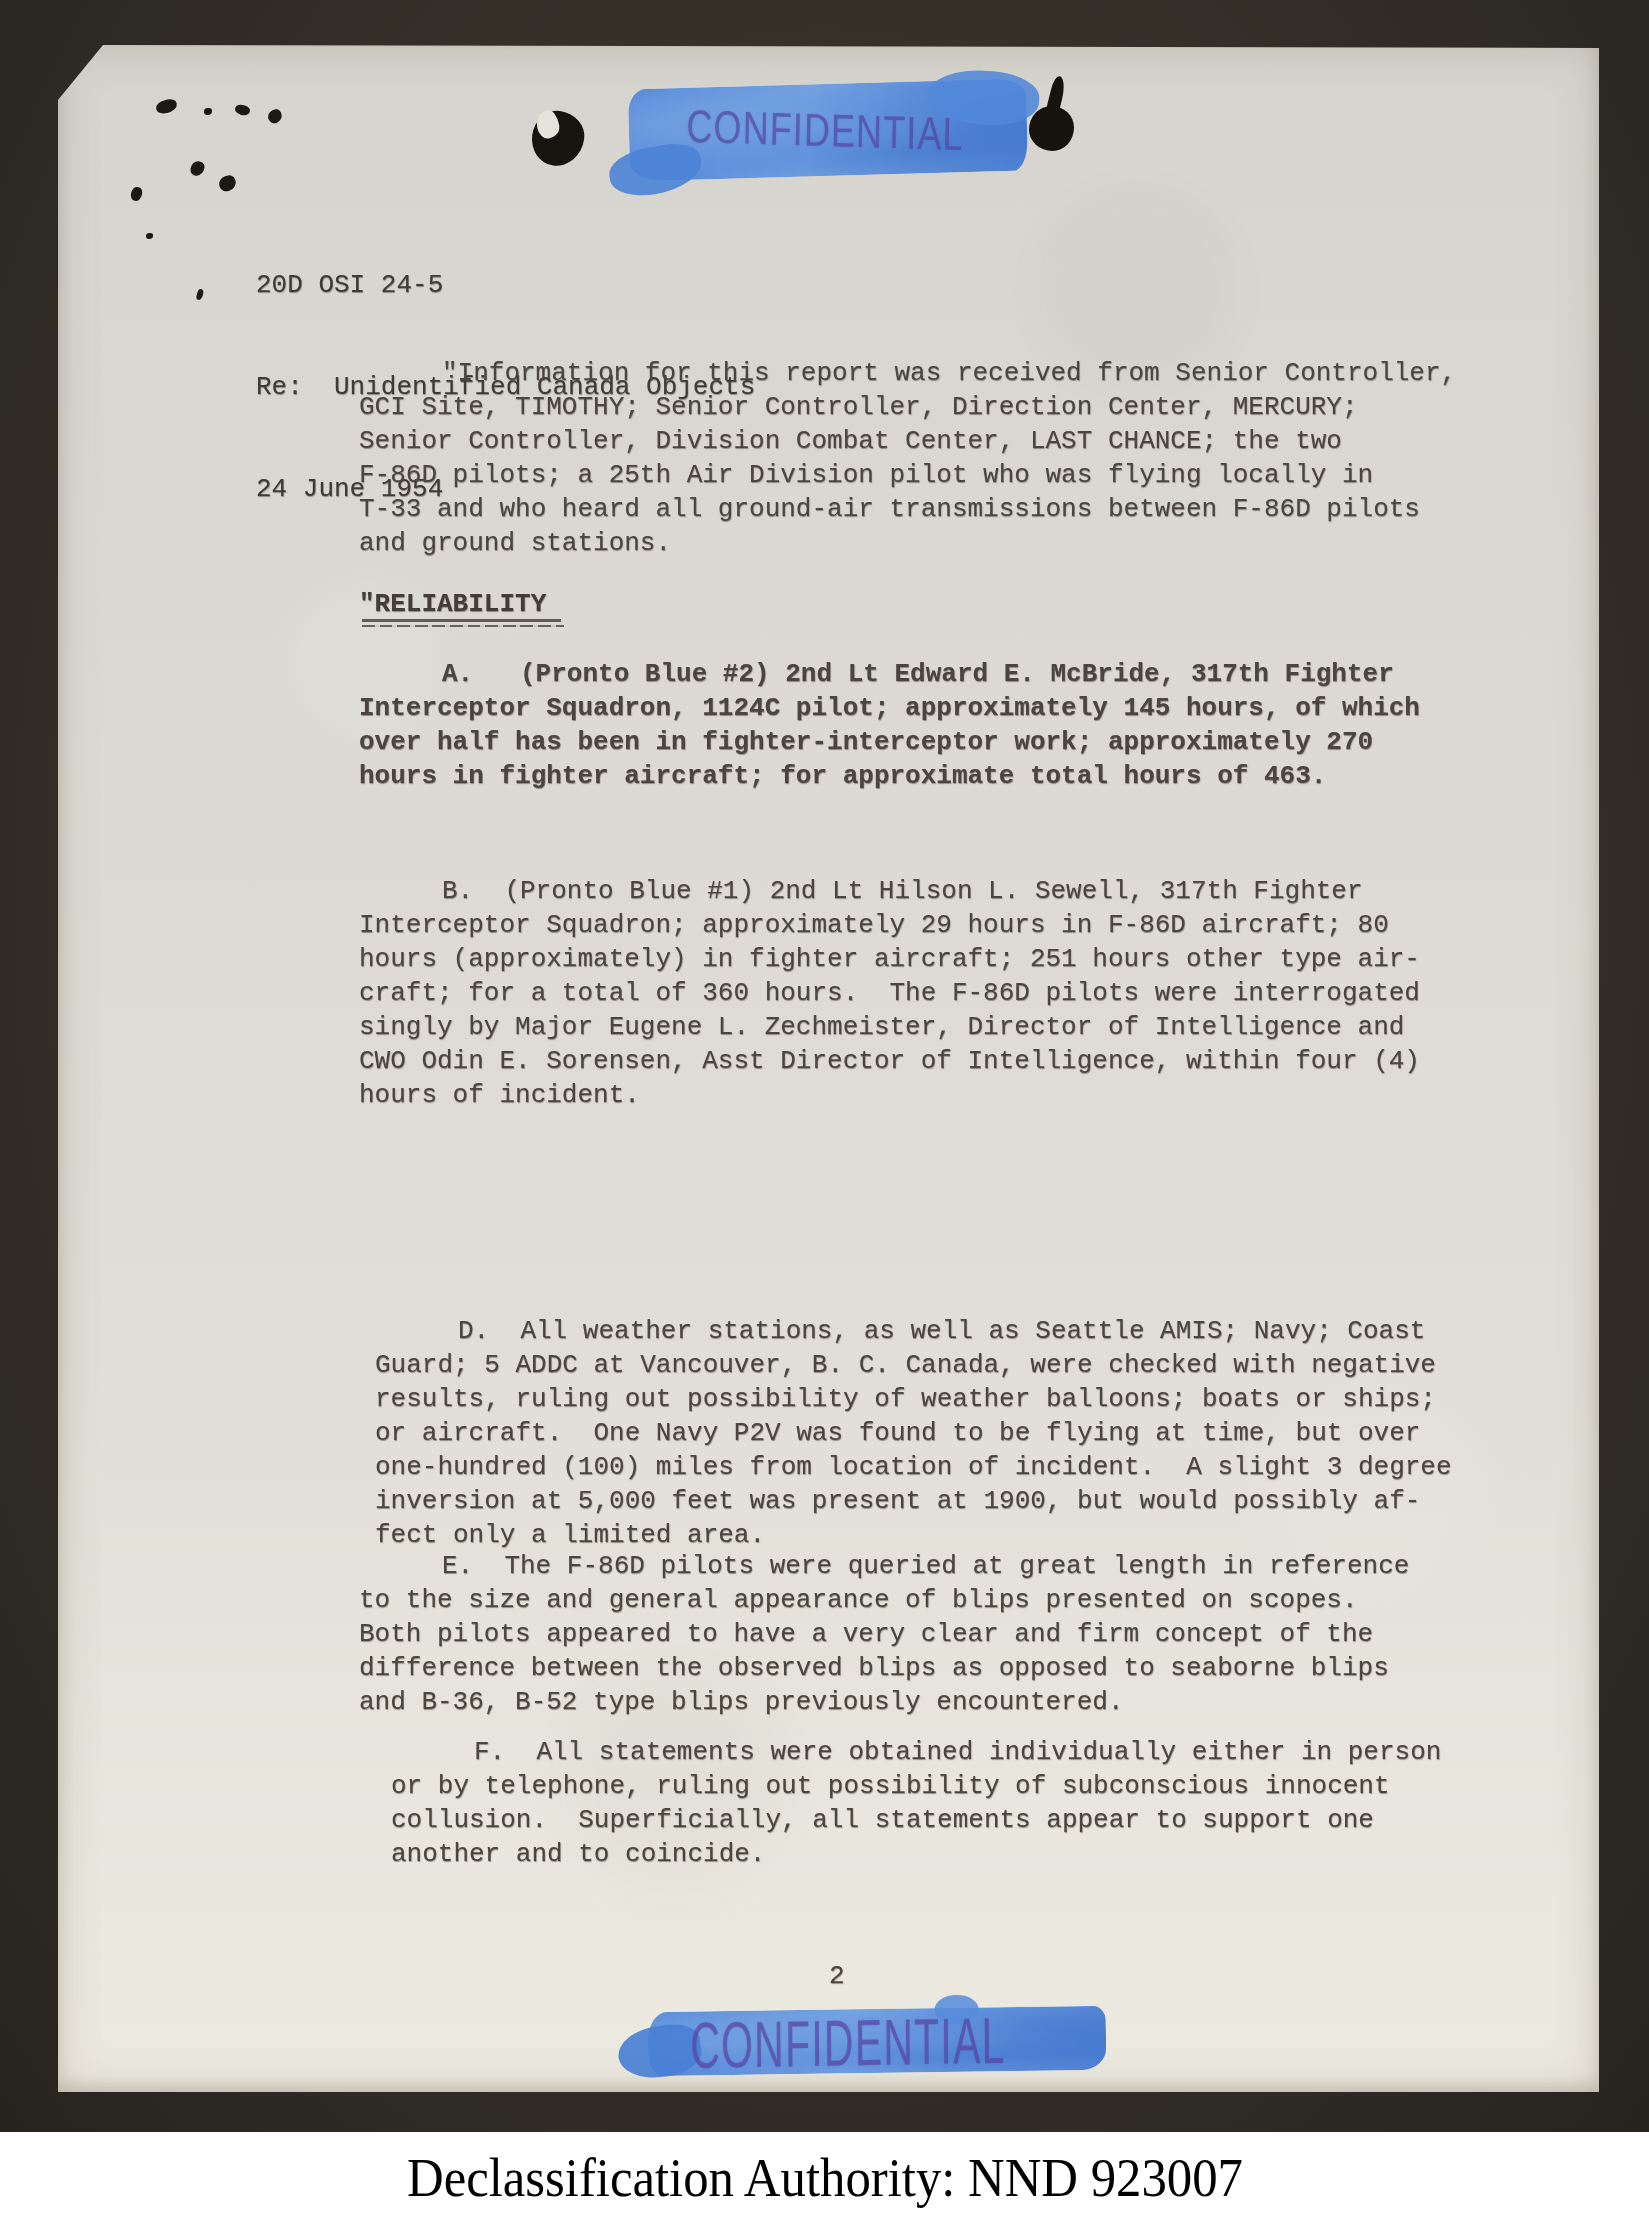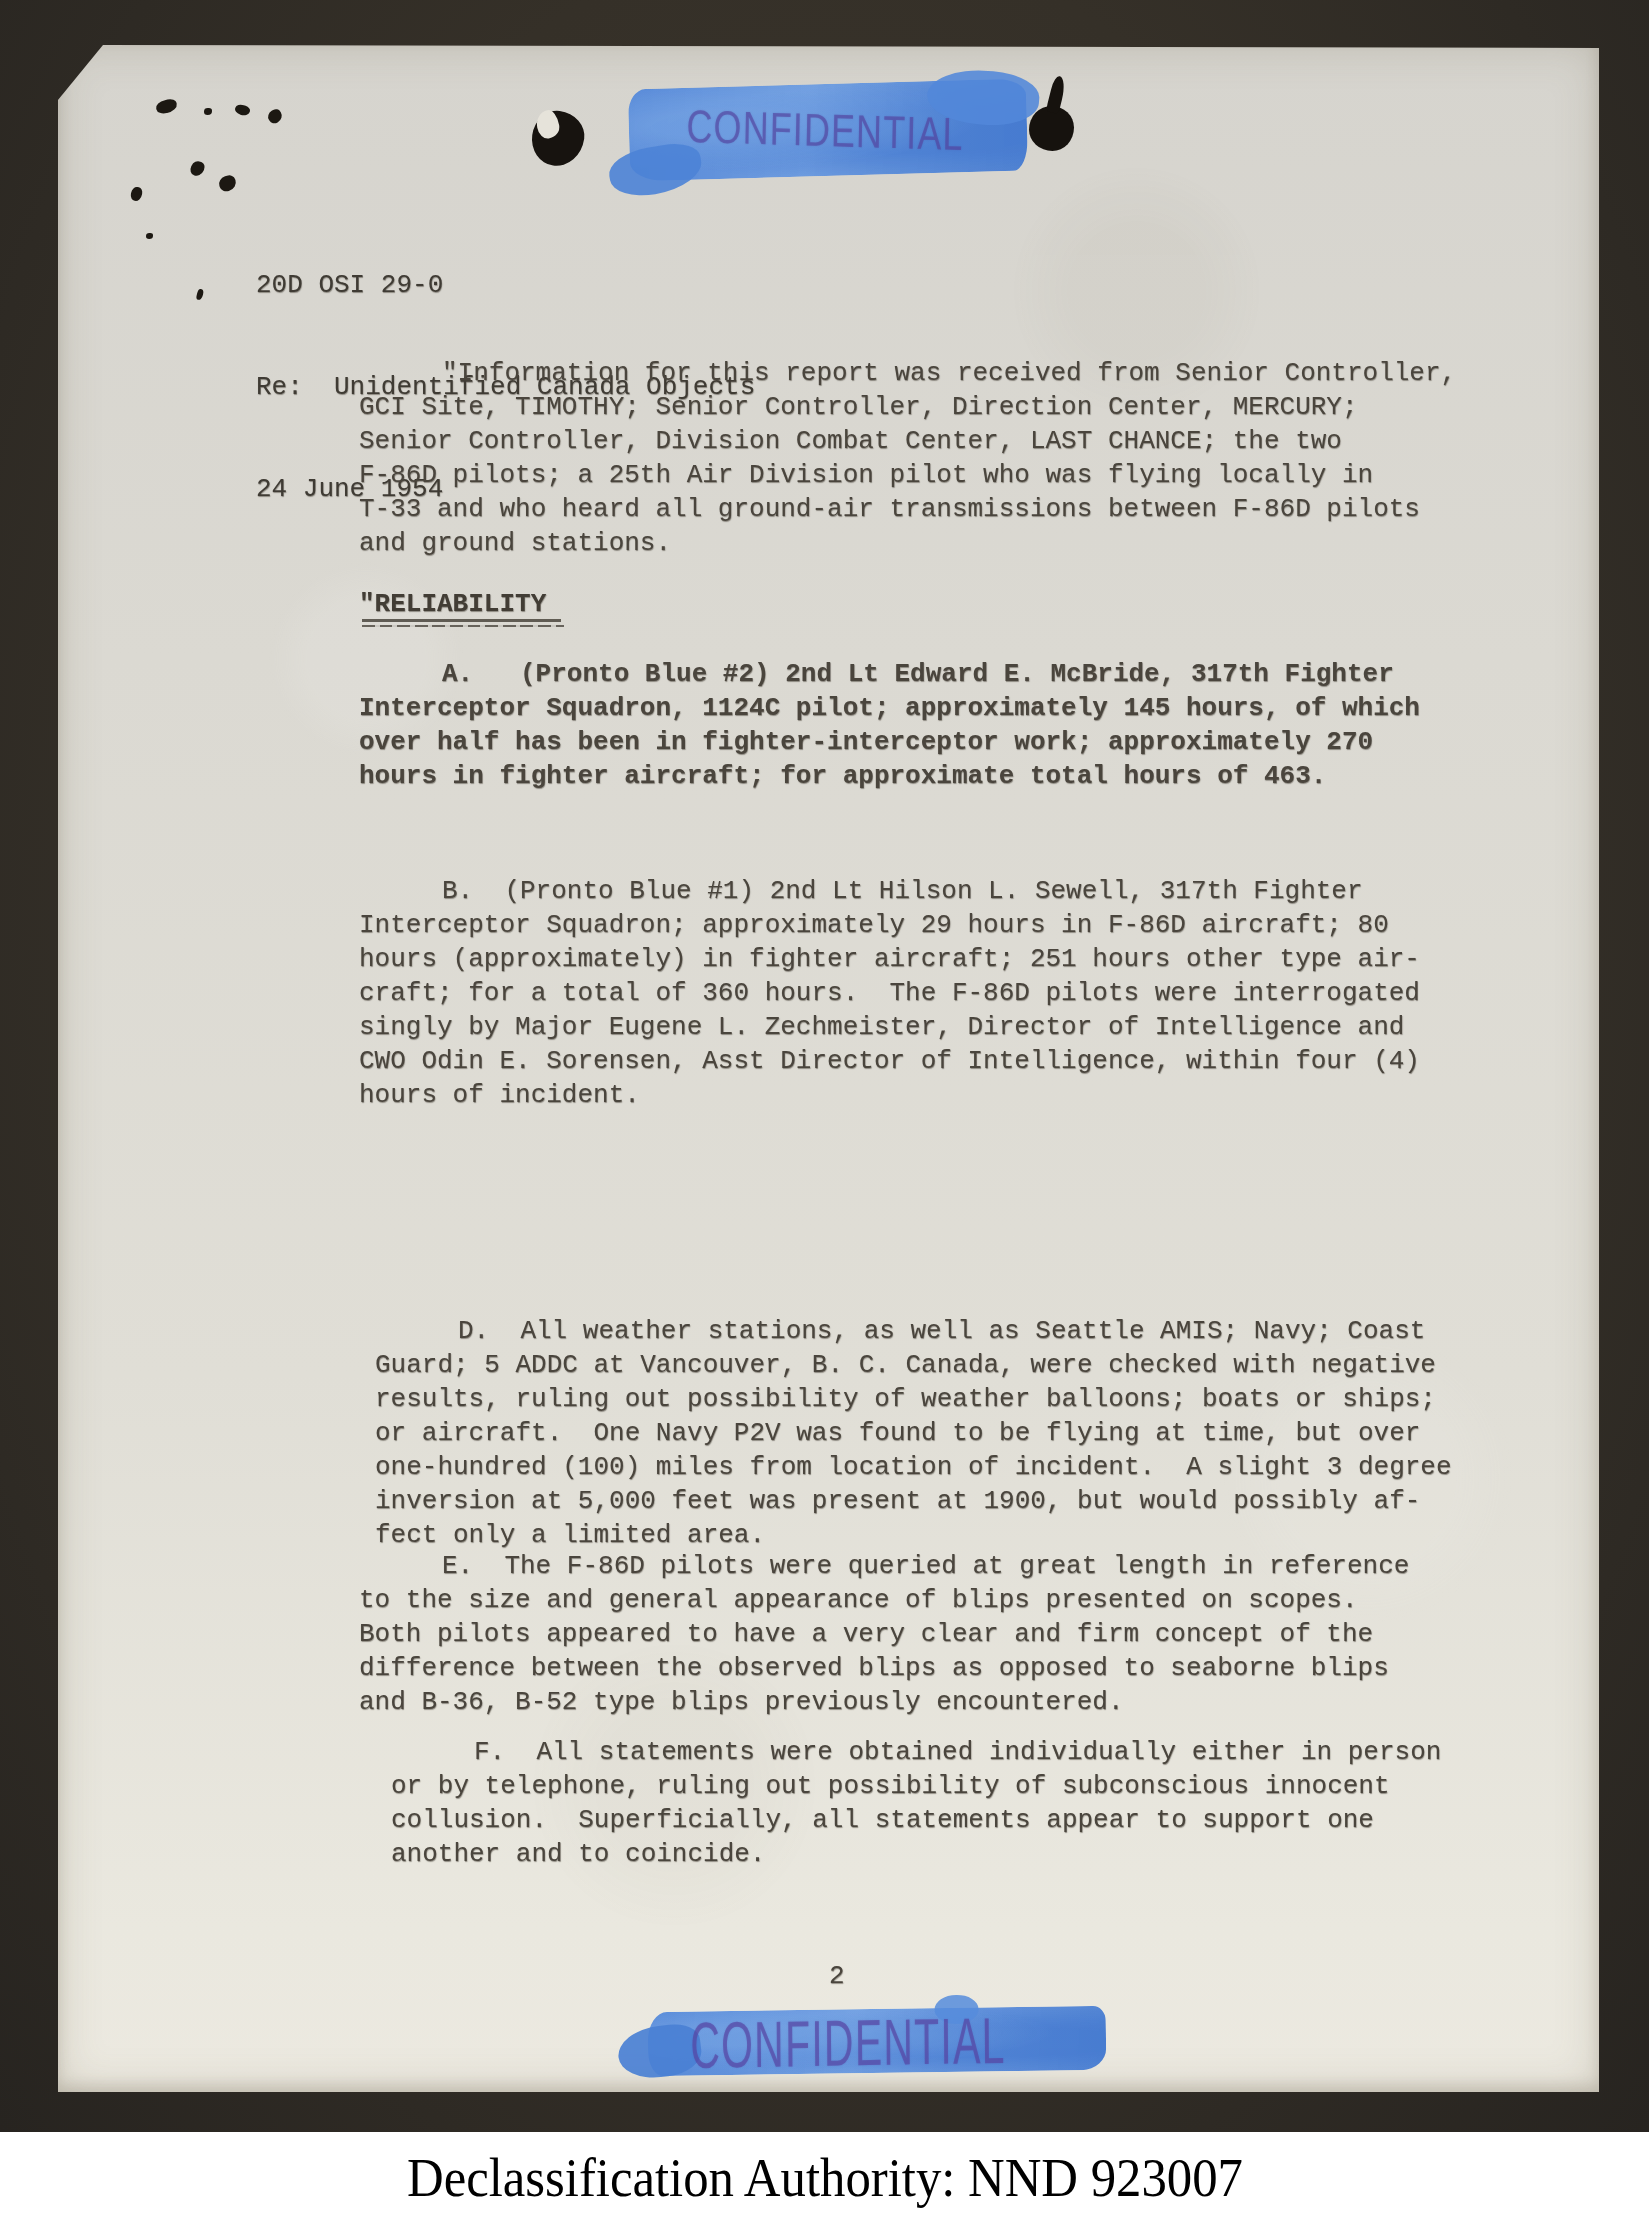--- a/index.html
+++ b/index.html
@@ -97,21 +97,21 @@
     <div class="flap"></div>
   </div>
   <div class="punch-right">
     <div class="stem"></div>
   </div>
 
   <div class="hl hl-top"></div>
   <div class="stamp-word top">CONFIDENTIAL</div>
 
   <div class="tw hdr" style="left:256px;top:200px;">
-    <div>20D OSI 29-0</div>
+    <div>20D OSI 24-5</div>
     <div>Re:  Unidentified Canada Objects</div>
     <div>24 June 1954</div>
   </div>
 
   <div class="tw body-block indent" style="top:356px;">"Information for this report was received from Senior Controller,
 GCI Site, TIMOTHY; Senior Controller, Direction Center, MERCURY;
 Senior Controller, Division Combat Center, LAST CHANCE; the two
 F-86D pilots; a 25th Air Division pilot who was flying locally in
 T-33 and who heard all ground-air transmissions between F-86D pilots
 and ground stations.</div>

